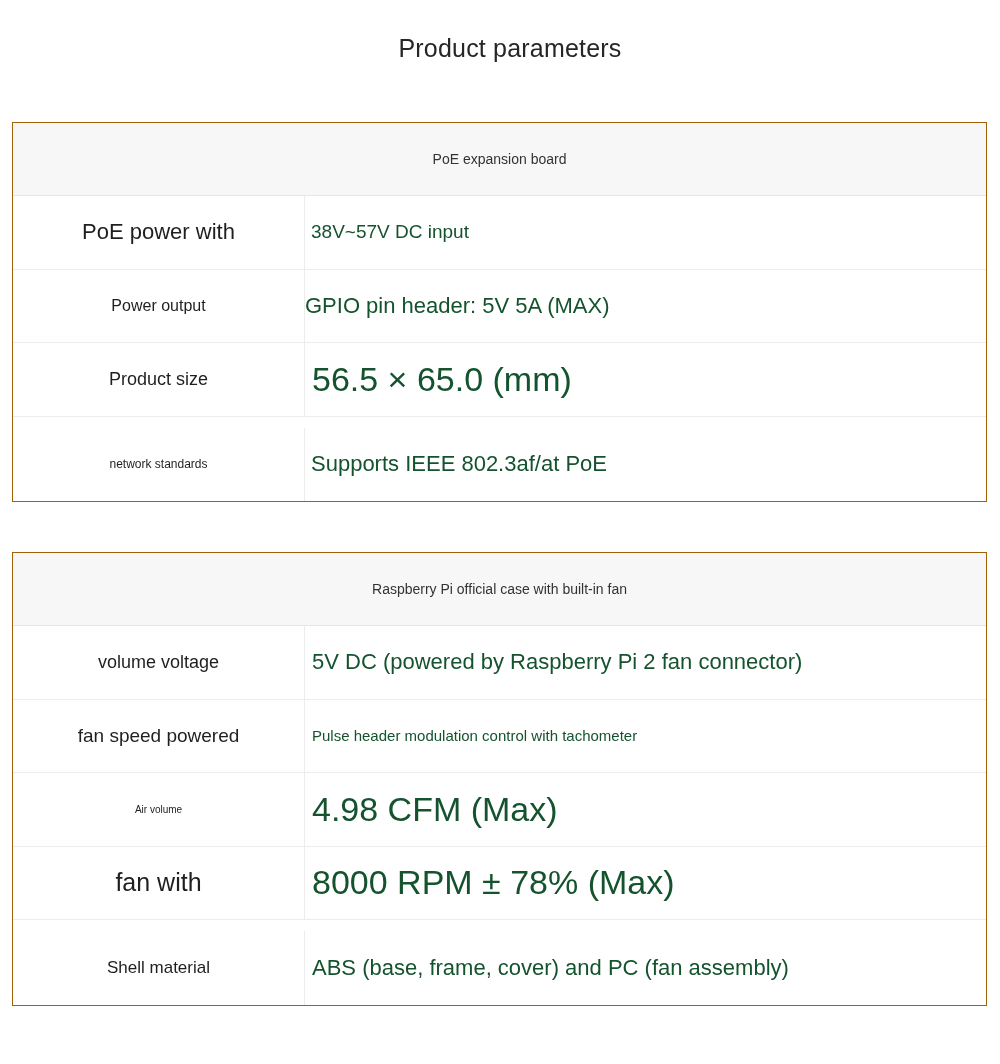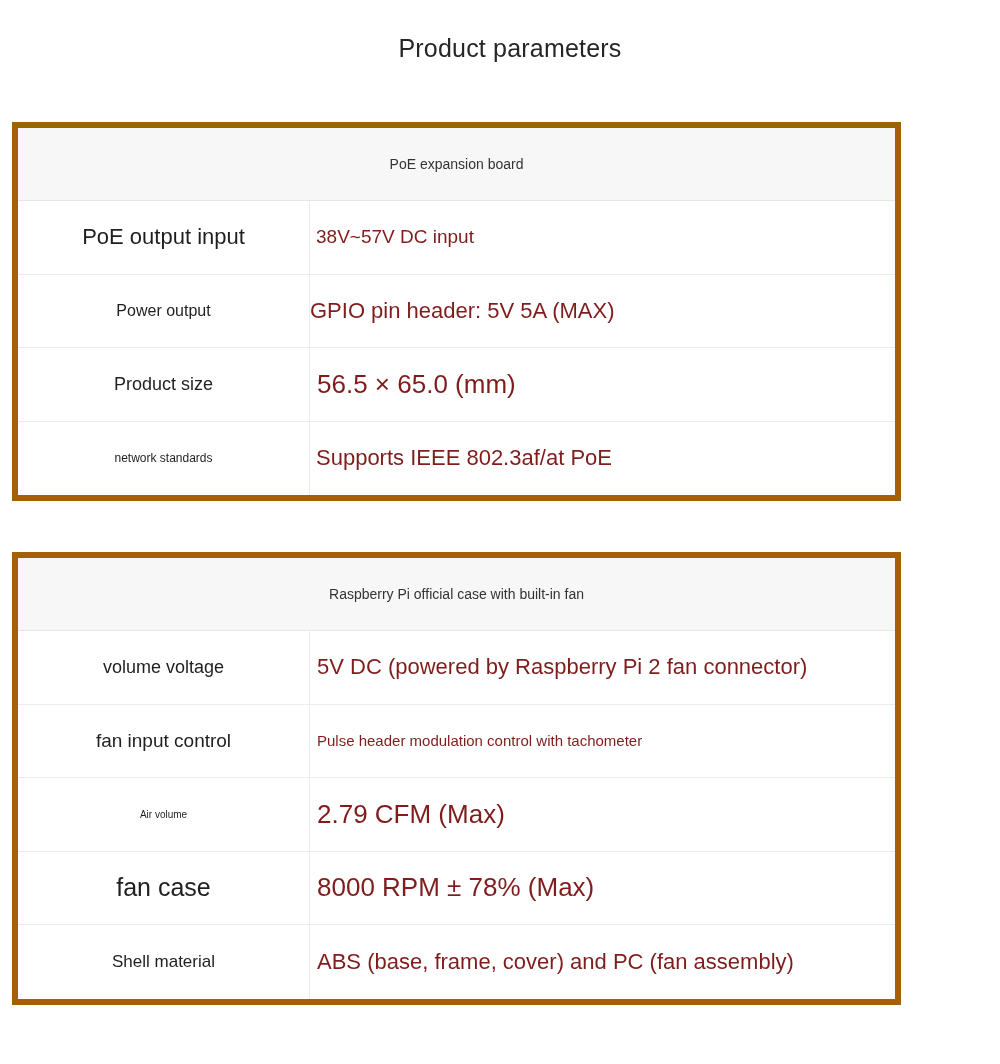--- a/index.html
+++ b/index.html
@@ -22,22 +22,22 @@
       width: 996px;
       text-align: center;
       font-size: 25px;
       color: #262626;
       letter-spacing: 0.2px;
       padding-left: 12px;
     }
     .spec-table {
       position: absolute;
       left: 12px;
-      width: 889px;
-      border: 6px solid #a16207;
+      width: 975px;
+      border: 1px solid #a16207;
       box-sizing: border-box;
       background: #ffffff;
     }
     .spec-table.t1 { top: 122px; }
     .spec-table.t2 { top: 552px; }
     .table-header {
       height: 73px;
       background: #f7f7f7;
       border-bottom: 1px solid #e6e6e6;
       display: flex;
@@ -46,63 +46,63 @@
       font-size: 14px;
       color: #333333;
       box-sizing: border-box;
     }
     .spec-row {
       display: flex;
       height: 73.5px;
       border-bottom: 1px solid #ececec;
       box-sizing: border-box;
     }
-    .spec-row:last-child { border-bottom: none; }
+    .spec-row:last-child { border-bottom: none; margin-top: 11px; }
     .spec-label {
       width: 292px;
       border-right: 1px solid #ececec;
       display: flex;
       align-items: center;
       justify-content: center;
       color: #1f1f1f;
       box-sizing: border-box;
       text-align: center;
     }
     .spec-value {
       flex: 1;
       display: flex;
       align-items: center;
       padding-left: 6px;
-      color: #7f1d1d;
+      color: #14532d;
       box-sizing: border-box;
     }
     
     .fs-9  { font-size: 10px; }
     .fs-12 { font-size: 12px; }
     .fs-15 { font-size: 15px; }
     .fs-16 { font-size: 16px; }
     .fs-17 { font-size: 17px; }
     .fs-18 { font-size: 18px; }
     .fs-19 { font-size: 19px; }
     .fs-22 { font-size: 22px; }
     .fs-24 { font-size: 25px; }
-    .fs-26 { font-size: 26px; }
+    .fs-26 { font-size: 34px; }
     .pad0 { padding-left: 0; }
     .pad7 { padding-left: 7px; }
   </style>
 </head>
 <body>
 
 <div class="page-title">Product parameters</div>
 
 <div class="spec-table t1">
   <div class="table-header">PoE expansion board</div>
 
   <div class="spec-row">
-    <div class="spec-label fs-22">PoE output input</div>
+    <div class="spec-label fs-22">PoE power with</div>
     <div class="spec-value fs-19">38V~57V DC input</div>
   </div>
   <div class="spec-row">
     <div class="spec-label fs-16">Power output</div>
     <div class="spec-value fs-22 pad0">GPIO pin header: 5V 5A (MAX)</div>
   </div>
   <div class="spec-row">
     <div class="spec-label fs-18">Product size</div>
     <div class="spec-value fs-26 pad7">56.5 × 65.0 (mm)</div>
   </div>
@@ -113,28 +113,28 @@
 </div>
 
 <div class="spec-table t2">
   <div class="table-header">Raspberry Pi official case with built-in fan</div>
 
   <div class="spec-row">
     <div class="spec-label fs-18">volume voltage</div>
     <div class="spec-value fs-22 pad7">5V DC (powered by Raspberry Pi 2 fan connector)</div>
   </div>
   <div class="spec-row">
-    <div class="spec-label fs-19">fan input control</div>
+    <div class="spec-label fs-19">fan speed powered</div>
     <div class="spec-value fs-15 pad7">Pulse header modulation control with tachometer</div>
   </div>
   <div class="spec-row">
     <div class="spec-label fs-9">Air volume</div>
-    <div class="spec-value fs-26 pad7">2.79 CFM (Max)</div>
+    <div class="spec-value fs-26 pad7">4.98 CFM (Max)</div>
   </div>
   <div class="spec-row">
-    <div class="spec-label fs-24">fan case</div>
+    <div class="spec-label fs-24">fan with</div>
     <div class="spec-value fs-26 pad7">8000 RPM ± 78% (Max)</div>
   </div>
   <div class="spec-row">
     <div class="spec-label fs-17">Shell material</div>
     <div class="spec-value fs-22 pad7">ABS (base, frame, cover) and PC (fan assembly)</div>
   </div>
 </div>
 
 </body></html>

